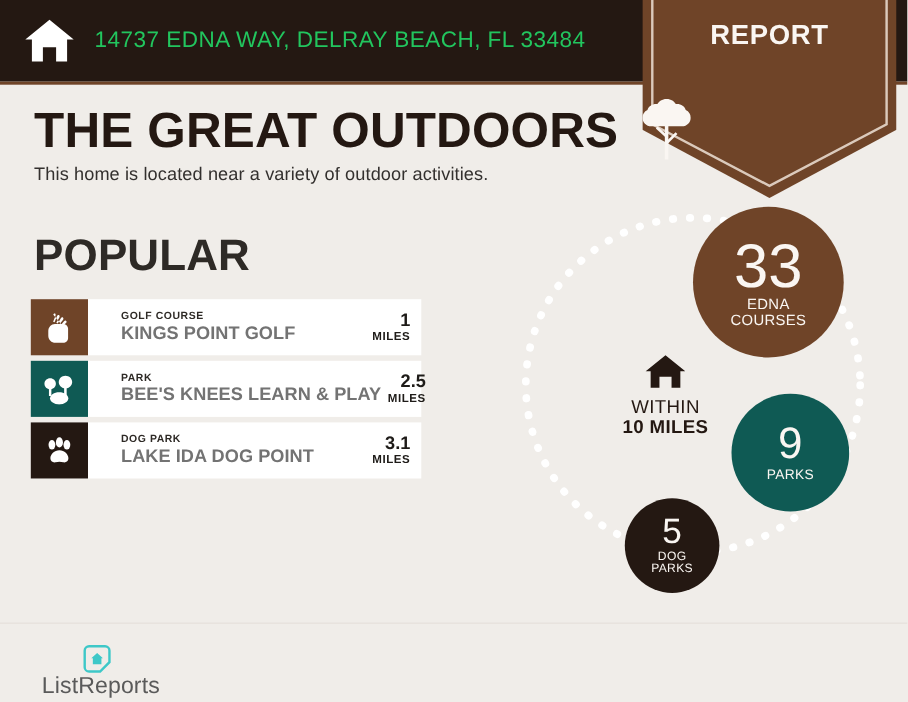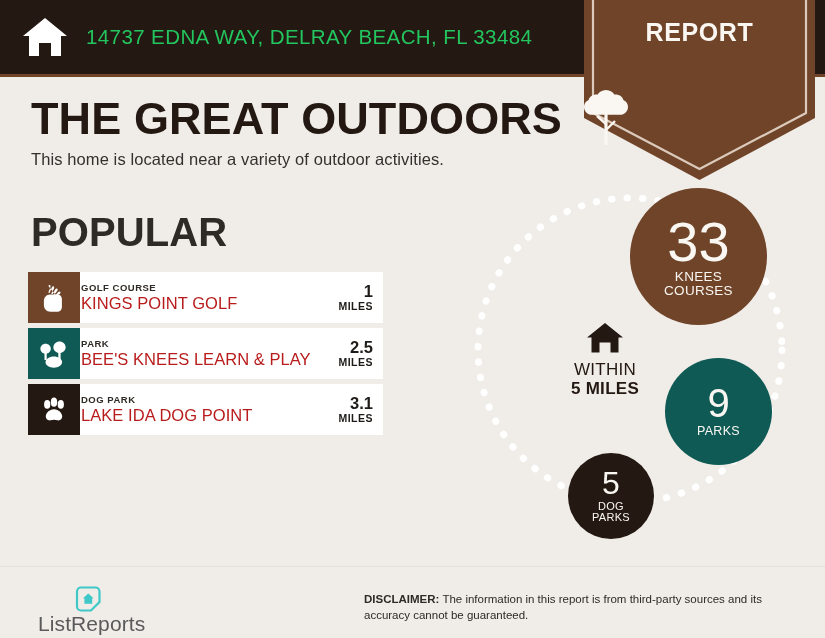--- a/index.html
+++ b/index.html
@@ -68,30 +68,30 @@
     margin-bottom: 5px; position: relative;
   }
   .row-icon {
     width: 52px; flex: 0 0 52px; display: flex; align-items: center; justify-content: center;
   }
   .row-icon.golf { background: #6F4428; }
   .row-icon.park { background: #0F5A54; }
   .row-icon.dog  { background: #241812; }
   .row-body {
     flex: 1 1 auto; display: flex; align-items: center;
-    justify-content: space-between; padding: 0 10px 0 1px;
+    justify-content: space-between; padding: 0 10px 0 30px;
   }
   .row-texts { display: flex; flex-direction: column; justify-content: center; }
   .row-cat {
     font-size: 9.5px; font-weight: 700; letter-spacing: 0.5px;
     color: #2E2A26; line-height: 1.25; text-transform: uppercase;
   }
   .row-name {
-    font-size: 16.5px; font-weight: 400; letter-spacing: 0.05px;
-    color: #b91c1c; line-height: 1.15; white-space: nowrap;
+    font-size: 16.5px; font-weight: 700; letter-spacing: 0.05px;
+    color: #737373; line-height: 1.15; white-space: nowrap;
   }
   .row-dist { text-align: right; flex: 0 0 auto; padding-left: 6px; }
   .row-dist-val { font-size: 16.5px; font-weight: 700; color: #1E1B18; line-height: 1.05; }
   .row-dist-unit { font-size: 10.5px; font-weight: 700; letter-spacing: 0.5px; color: #1E1B18; line-height: 1.2; }
 
   
   .cluster { position: absolute; left: 460px; top: 180px; width: 365px; height: 375px; }
   .dots { position: absolute; left: 0; top: 0; }
   .bub {
     position: absolute; border-radius: 50%;
@@ -239,21 +239,21 @@
 
   </div>
 
   <div class="cluster">
     <svg class="dots" width="365" height="375" viewBox="0 0 365 375" aria-hidden="true">
       <circle cx="170" cy="170" r="152" fill="none" stroke="#FFFFFF" stroke-width="7" stroke-linecap="round" stroke-dasharray="0.5 15"></circle>
     </svg>
 
     <div class="bub bub-golf">
       <div class="num">33</div>
-      <div class="lbl">KNEES</div>
+      <div class="lbl">EDNA</div>
       <div class="lbl">COURSES</div>
     </div>
 
     <div class="bub bub-parks">
       <div class="num">9</div>
       <div class="lbl">PARKS</div>
     </div>
 
     <div class="bub bub-dog">
       <div class="num">5</div>
@@ -262,33 +262,30 @@
     </div>
 
     <div class="within">
       <div class="within-house">
         <svg viewBox="0 0 38 32" width="38" height="32" aria-hidden="true">
           <path fill="#241812" d="M19 1 L37 15.5 L32.5 15.5 L32.5 30.5 L24.5 30.5 L24.5 20.5 L13.5 20.5 L13.5 30.5 L5.5 30.5 L5.5 15.5 L1 15.5 Z"></path>
           <rect x="15.3" y="22.3" width="7.4" height="8.2" fill="#F0EDE9"></rect>
         </svg>
       </div>
       <div class="within-l1">WITHIN</div>
-      <div class="within-l2">5 MILES</div>
+      <div class="within-l2">10 MILES</div>
     </div>
   </div>
 
   <div class="footer-rule"></div>
 
   <div class="logo">
     <span class="logo-mark">
       <svg viewBox="0 0 26 26" width="26" height="26" aria-hidden="true">
         <path d="M6 1.5 H20.5 C22.7 1.5 24.5 3.3 24.5 5.5 V16 L16 24.5 H6 C3.8 24.5 2 22.7 2 20.5 V5.5 C2 3.3 3.8 1.5 6 1.5 Z" fill="none" stroke="#3EC8C8" stroke-width="2.2"></path>
         <path d="M13.3 7.6 L18.6 12.3 L17.2 12.3 L17.2 17.8 L9.4 17.8 L9.4 12.3 L8 12.3 Z" fill="#3EC8C8"></path>
       </svg>
     </span>
     <span class="logo-text">ListReports</span>
   </div>
 
-  <div class="disclaimer">
-    <b>DISCLAIMER:</b><span> The information in this report is from third-party sources and its accuracy cannot be guaranteed.</span>
-  </div>
 
 </div>
 
 </body></html>

